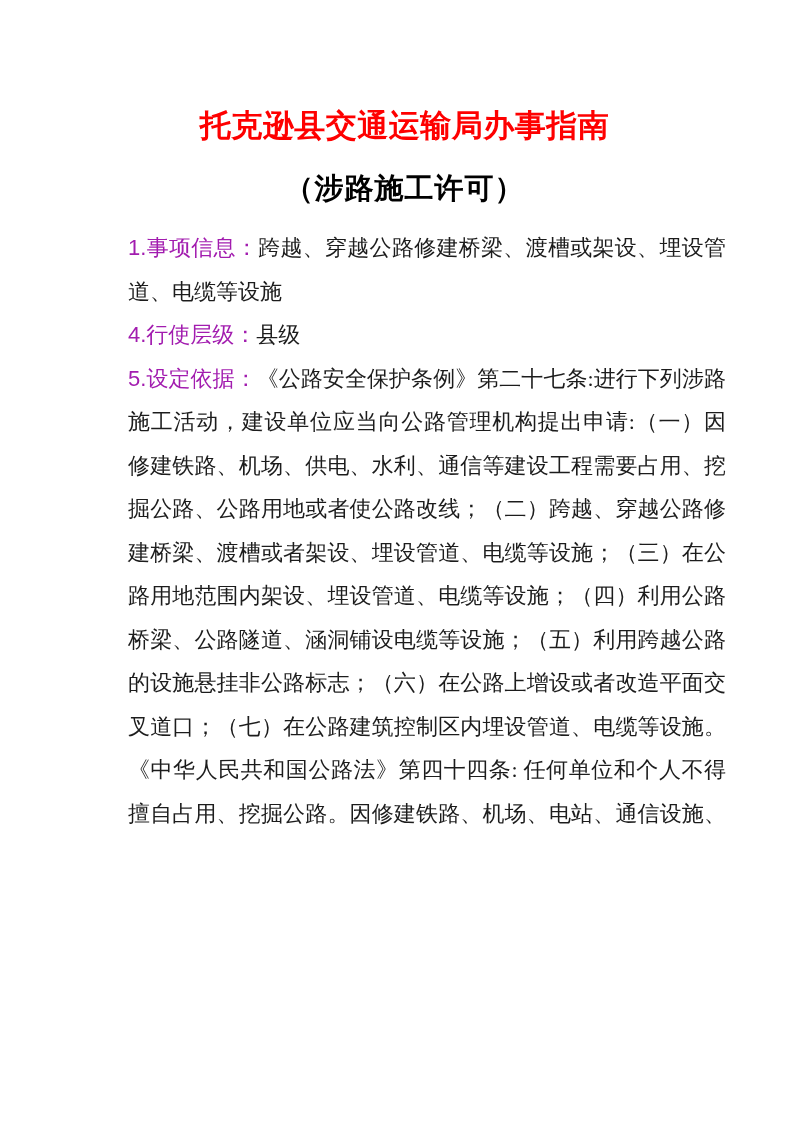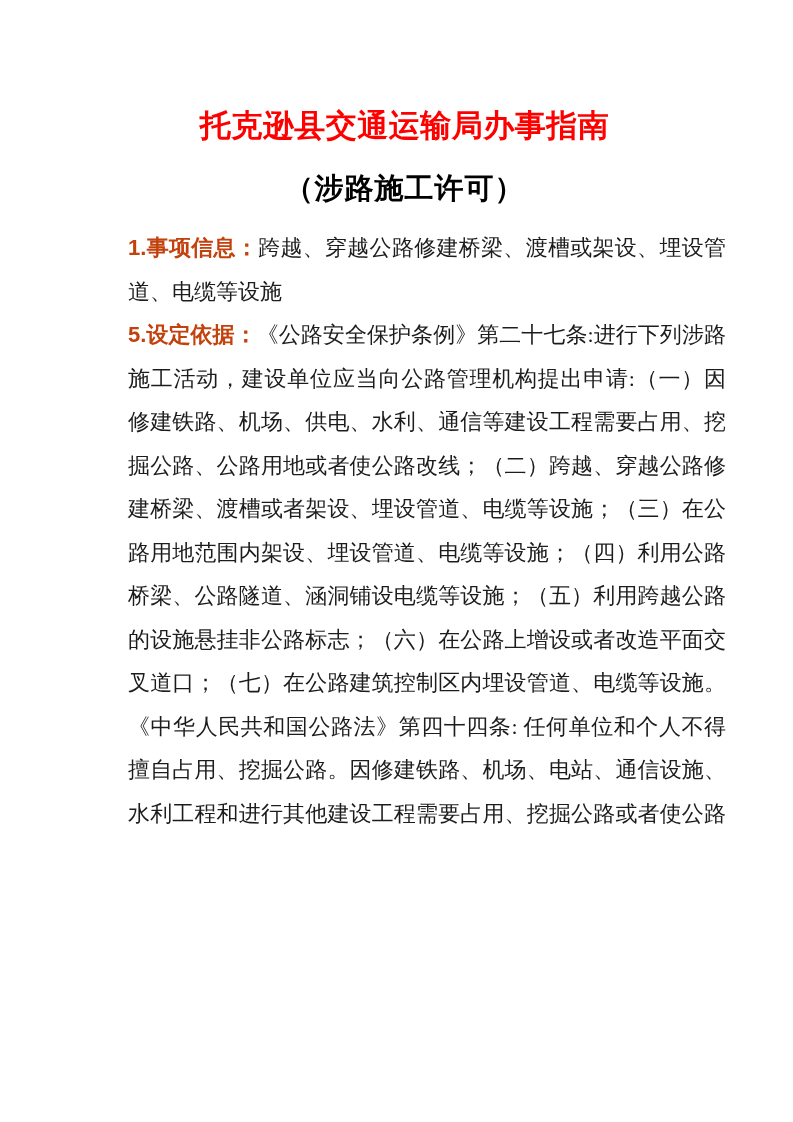--- a/index.html
+++ b/index.html
@@ -45,22 +45,22 @@
     line-height: 43.5px;
     color: #1c1c1c;
     text-align: justify;
     text-justify: inter-ideograph;
   }
   .item {
     margin: 0;
     padding: 0;
   }
   .item .label {
-    font-weight: bold;
-    color: #c2410c;
+    font-weight: normal;
+    color: #a21caf;
     font-family: "Liberation Sans", sans-serif;
   }
   .item .value {
     font-family: "Liberation Serif", serif;
   }
 </style>
 </head>
 <body>
 
 <div class="page">
@@ -68,17 +68,18 @@
   <h1 class="doc-title">托克逊县交通运输局办事指南</h1>
 
   <h2 class="doc-subtitle">（涉路施工许可）</h2>
 
   <div class="doc-body">
 
     <p class="item"><span class="label">1.事项信息：</span><span class="value">跨越、穿越公路修建桥梁、渡槽或架设、埋设管道、电缆等设施</span></p>
 
 
 
+    <p class="item"><span class="label">4.行使层级：</span><span class="value">县级</span></p>
 
     <p class="item"><span class="label">5.设定依据：</span><span class="value">《公路安全保护条例》第二十七条:进行下列涉路施工活动，建设单位应当向公路管理机构提出申请:（一）因修建铁路、机场、供电、水利、通信等建设工程需要占用、挖掘公路、公路用地或者使公路改线；（二）跨越、穿越公路修建桥梁、渡槽或者架设、埋设管道、电缆等设施；（三）在公路用地范围内架设、埋设管道、电缆等设施；（四）利用公路桥梁、公路隧道、涵洞铺设电缆等设施；（五）利用跨越公路的设施悬挂非公路标志；（六）在公路上增设或者改造平面交叉道口；（七）在公路建筑控制区内埋设管道、电缆等设施。《中华人民共和国公路法》第四十四条: 任何单位和个人不得擅自占用、挖掘公路。因修建铁路、机场、电站、通信设施、水利工程和进行其他建设工程需要占用、挖掘公路或者使公路改线的，建设单位应当事先征得有关交通主管部门的同意；影响交通安全的，还须征得有关公安机</span></p>
 
   </div>
 </div>
 
 </body></html>

